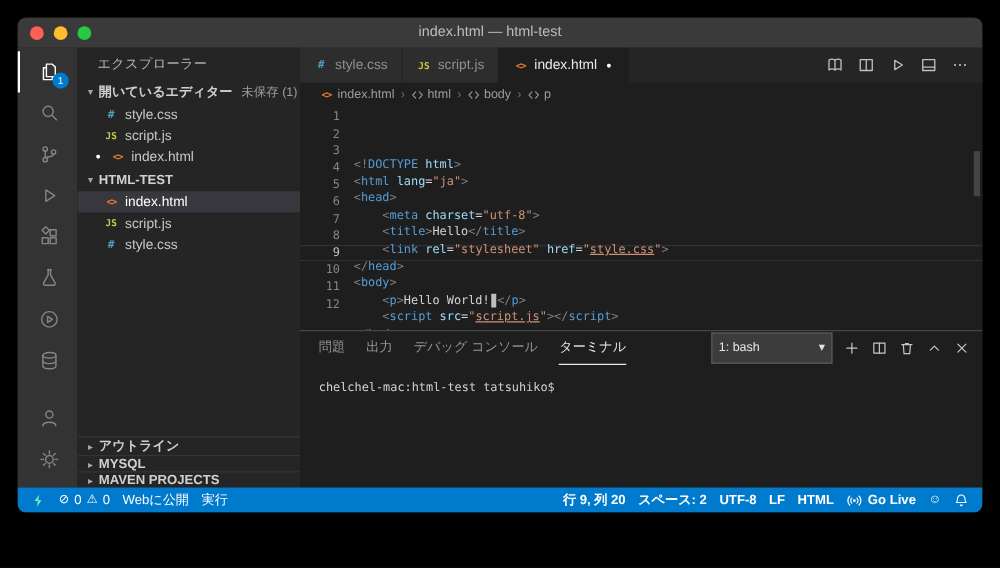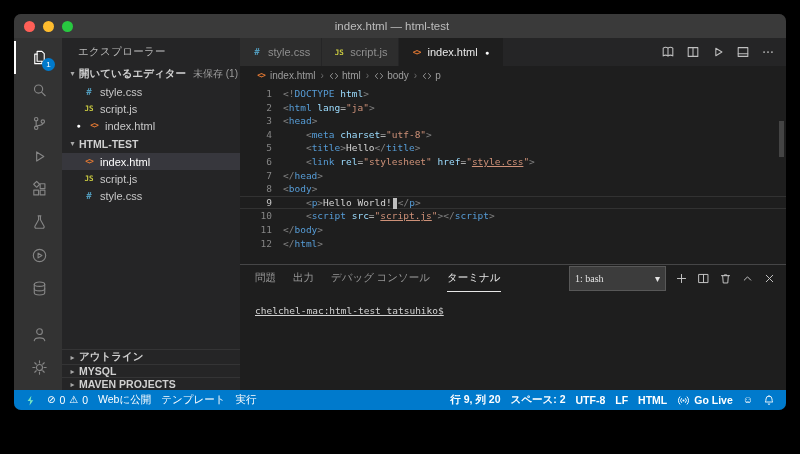--- a/index.html
+++ b/index.html
@@ -53,43 +53,43 @@
   .tab-actions{margin-left:auto;display:flex;align-items:center;gap:11px;padding-right:11px;color:#c0c0c0;}
   .tab-actions .act{cursor:pointer;color:#c0c0c0;}
   .breadcrumb{flex:0 0 19px;display:flex;align-items:center;gap:5px;padding-left:15px;font-size:10px;color:#9d9d9d;}
   .bc-item{display:flex;align-items:center;gap:3px;cursor:pointer;}
   .bc-sep{color:#6b6b6b;}
   .bc-sym{color:#8f8f8f;}
 
   .code{flex:1;position:relative;padding-top:2px;font-family:"DejaVu Sans Mono",monospace;font-size:9.5px;overflow:hidden;}
   .code-line{display:flex;height:13.6px;line-height:13.6px;white-space:pre;cursor:text;}
   .code-line .gutter{flex:0 0 32px;text-align:right;color:#858585;}
-  .code-line .line-text{padding-left:11px;white-space:pre;}
+  .code-line .line-text{padding-left:11px;white-space:pre;margin-top:38px;}
   .code-line.current{box-shadow:inset 0 1px 0 rgba(255,255,255,.09),inset 0 -1px 0 rgba(255,255,255,.09);}
   .code-line.current .gutter{color:#c6c6c6;}
   .tk-p{color:#808080;}
   .tk-t{color:#569cd6;}
   .tk-a{color:#9cdcfe;}
   .tk-s{color:#ce9178;}
   .tk-x{color:#d4d4d4;}
   .tk-l{color:#ce9178;text-decoration:underline;}
   .cursor{display:inline-block;width:4px;height:11px;background:#bfbfbf;vertical-align:middle;margin:0 1px;}
   .scroll-thumb{position:absolute;right:2px;top:36px;width:5px;height:36px;background:rgba(140,140,140,.35);cursor:pointer;}
 
   
   .panel{flex:0 0 126px;border-top:1px solid #464647;display:flex;flex-direction:column;}
-  .panel-header{flex:0 0 27px;display:flex;align-items:center;padding:0 10px 0 15px;font-family:Liberation Serif, serif;}
+  .panel-header{flex:0 0 27px;display:flex;align-items:center;padding:0 10px 0 15px;}
   .ptab{font-size:10.5px;color:#969696;margin-right:17px;height:27px;display:flex;align-items:center;
     border-bottom:1px solid transparent;cursor:pointer;white-space:nowrap;}
   .ptab.active{color:#e7e7e7;border-bottom-color:#e7e7e7;}
   .panel-controls{margin-left:auto;display:flex;align-items:center;gap:9px;color:#c5c5c5;}
   .shell-select{display:flex;align-items:center;justify-content:space-between;background:#3c3c3c;border:1px solid #585858;
     color:#e4e4e4;font-size:10px;height:25px;padding:0 5px;min-width:97px;cursor:pointer;}
   .pc{cursor:pointer;}
-  .terminal{flex:1;padding:13px 15px 0;font-family:"DejaVu Sans Mono",monospace;font-size:9.5px;color:#d2d2d2;cursor:text;text-decoration:underline;}
+  .terminal{flex:1;padding:13px 15px 0;font-family:"DejaVu Sans Mono",monospace;font-size:9.5px;color:#d2d2d2;cursor:text;}
 
   
   .statusbar{flex:0 0 20px;background:var(--accent);display:flex;align-items:center;color:#ffffff;
     font-size:10.5px;padding:0 6px;white-space:nowrap;}
   .sb-left,.sb-right{display:flex;align-items:center;}
   .sb-right{margin-left:auto;font-weight:bold;}
   .sitem{display:flex;align-items:center;gap:4px;padding:0 5px;height:20px;cursor:pointer;}
   .uni{font-size:10px;line-height:1;}
   .remote-ico{color:#79e8c0;}
 </style>
@@ -385,23 +385,20 @@
       <div class="sitem">
         <span class="uni">⊘</span>
         <span>0</span>
         <span class="uni">⚠︎</span>
         <span>0</span>
       </div>
       <div class="sitem">
         <span>Webに公開</span>
       </div>
       <div class="sitem">
-        <span>テンプレート</span>
-      </div>
-      <div class="sitem">
         <span>実行</span>
       </div>
     </div>
     <div class="sb-right">
       <div class="sitem">
         <span>行 9, 列 20</span>
       </div>
       <div class="sitem">
         <span>スペース: 2</span>
       </div>

